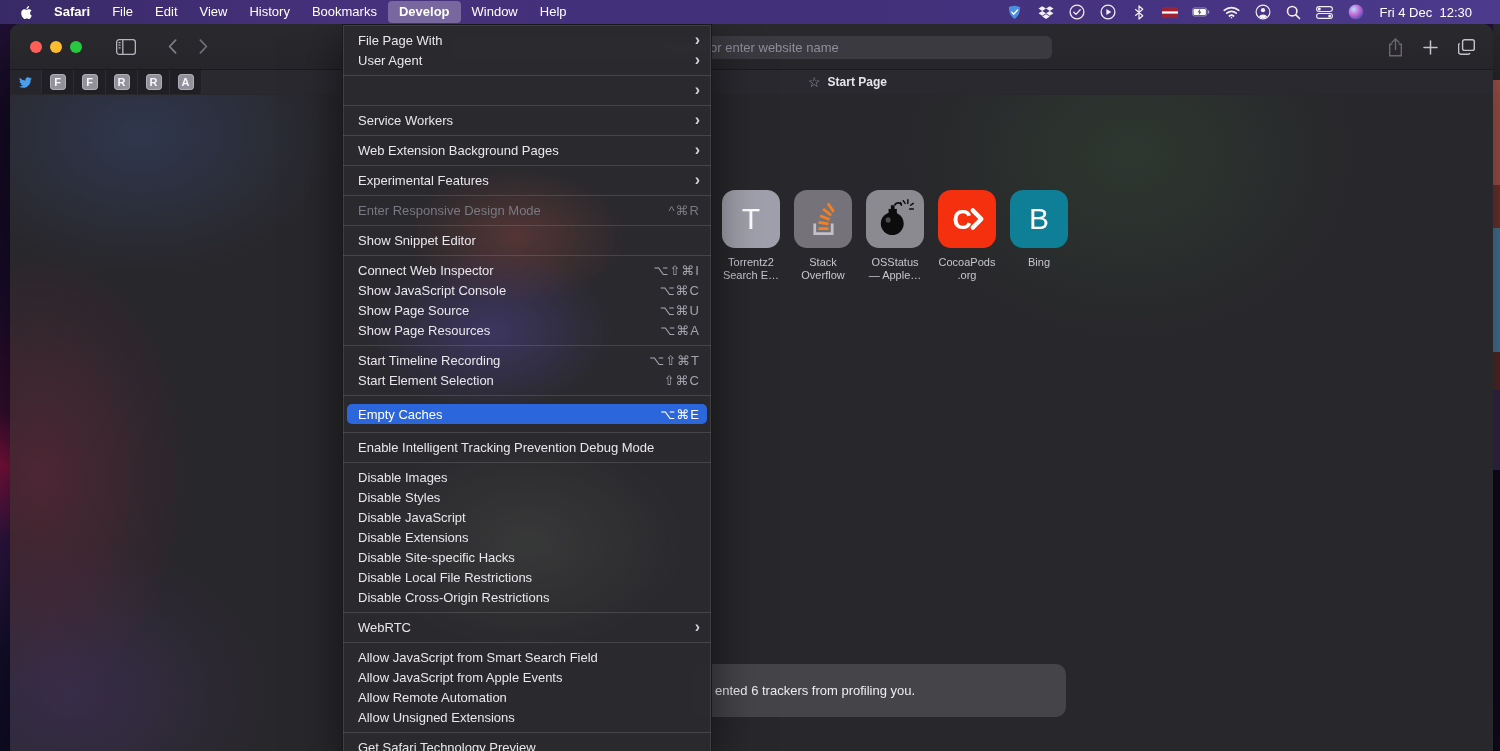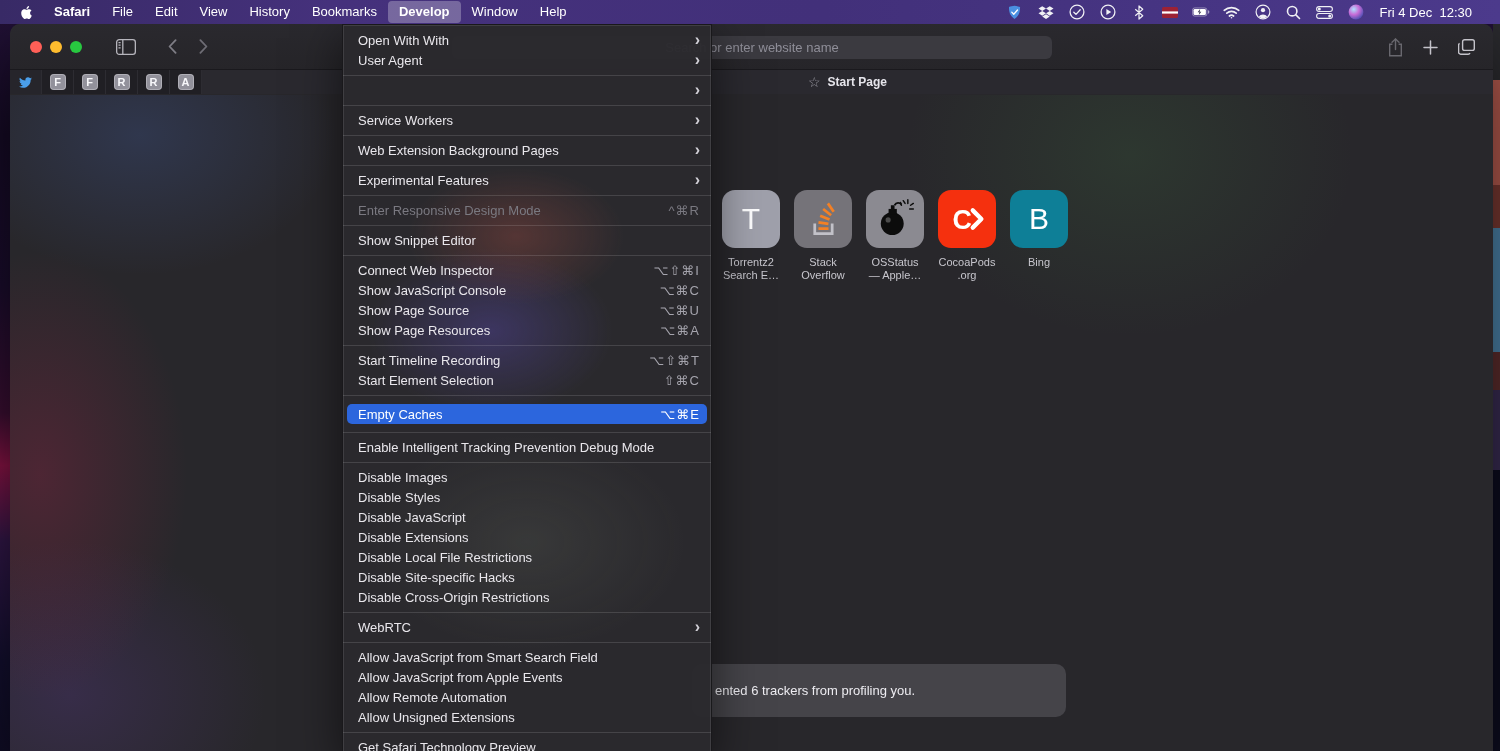--- a/index.html
+++ b/index.html
@@ -354,21 +354,21 @@
         <div class="fav-label">Bing</div>
       </div>
     </div>
   <div class="privacy-card">
     <span>ented 6 trackers from profiling you.</span>
   </div>
 </div>
 
 <div class="dev-menu" id="dev-menu">
     <div class="menu-item">
-      <span class="lab">Open With With</span>
+      <span class="lab">File Page With</span>
       <span class="chev">›</span>
     </div>
     <div class="menu-item">
       <span class="lab">User Agent</span>
       <span class="chev">›</span>
     </div>
     <div class="menu-sep"></div>
     <div class="menu-item">
       <span class="lab"></span>
       <span class="chev">›</span>
@@ -439,26 +439,26 @@
     <div class="menu-item">
       <span class="lab">Disable Styles</span>
     </div>
     <div class="menu-item">
       <span class="lab">Disable JavaScript</span>
     </div>
     <div class="menu-item">
       <span class="lab">Disable Extensions</span>
     </div>
     <div class="menu-item">
+      <span class="lab">Disable Site-specific Hacks</span>
+    </div>
+    <div class="menu-item">
       <span class="lab">Disable Local File Restrictions</span>
     </div>
     <div class="menu-item">
-      <span class="lab">Disable Site-specific Hacks</span>
-    </div>
-    <div class="menu-item">
       <span class="lab">Disable Cross-Origin Restrictions</span>
     </div>
     <div class="menu-sep"></div>
     <div class="menu-item">
       <span class="lab">WebRTC</span>
       <span class="chev">›</span>
     </div>
     <div class="menu-sep"></div>
     <div class="menu-item">
       <span class="lab">Allow JavaScript from Smart Search Field</span>

